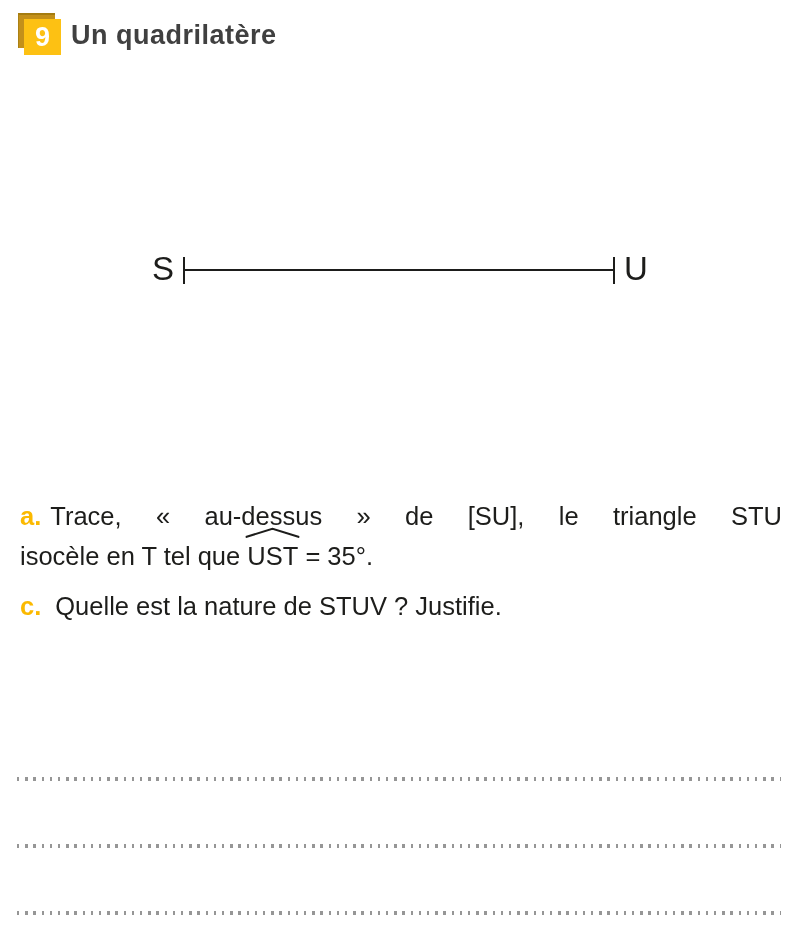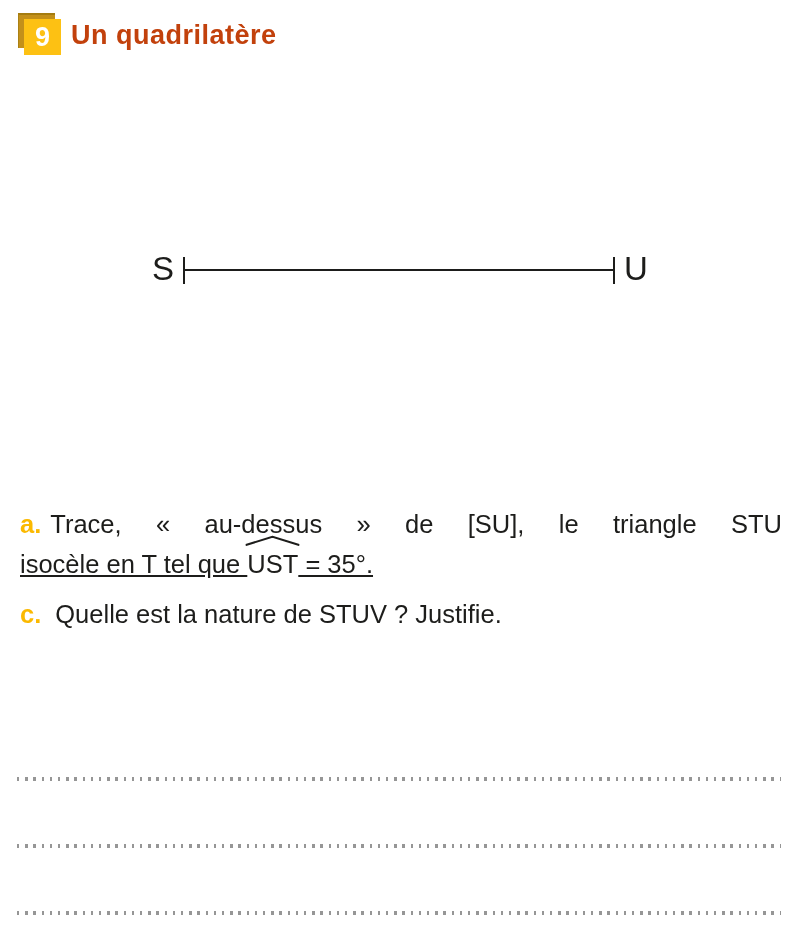--- a/index.html
+++ b/index.html
@@ -24,44 +24,44 @@
   }
   .badge {
     position: absolute; left: 6px; top: 6px; width: 37px; height: 36px;
     background: #fdc113;
     display: flex; align-items: center; justify-content: center;
     color: #ffffff; font-weight: bold; font-size: 27px;
   }
   .ex-title {
     position: absolute; left: 71px; top: 19px;
     font-size: 27px; line-height: 32px; font-weight: bold;
-    color: #c2410c; letter-spacing: 0.5px;
+    color: #404040; letter-spacing: 0.5px;
   }
 
   
   .figure {
     position: absolute; left: 152px; top: 249px;
     display: flex; align-items: center;
   }
   .point-label {
     font-size: 33px; line-height: 40px; color: #1d1d1b;
     font-family: "Liberation Sans", sans-serif;
   }
   .segment-svg { display: block; margin: 0 5px; }
 
   
   .questions {
     position: absolute; left: 20px; top: 496px; width: 762px;
   }
   .question {
     font-size: 25.5px; line-height: 40px; margin: 0 0 10px 0;
   }
-  .q-line1 { display: block; text-align: justify; text-align-last: justify; margin-top: 8px; }
+  .q-line1 { display: block; text-align: justify; text-align-last: justify; }
   .q-line1.single { text-align: right; text-align-last: left; }
-  .q-line2 { display: block; text-align: left; text-decoration: underline; }
+  .q-line2 { display: block; text-align: left; }
   .q-label { color: #fbb900; font-weight: bold; padding-right: 9px; }
   .q-label-c { padding-right: 14px; }
 
   .angle { position: relative; display: inline-block; }
   .angle .hat {
     position: absolute; top: -9px; left: -3px;
     width: calc(100% + 6px); height: 11px;
   }
   .angle .hat path { stroke: #1d1d1b; stroke-width: 2.3; fill: none; stroke-linejoin: round; }
 

